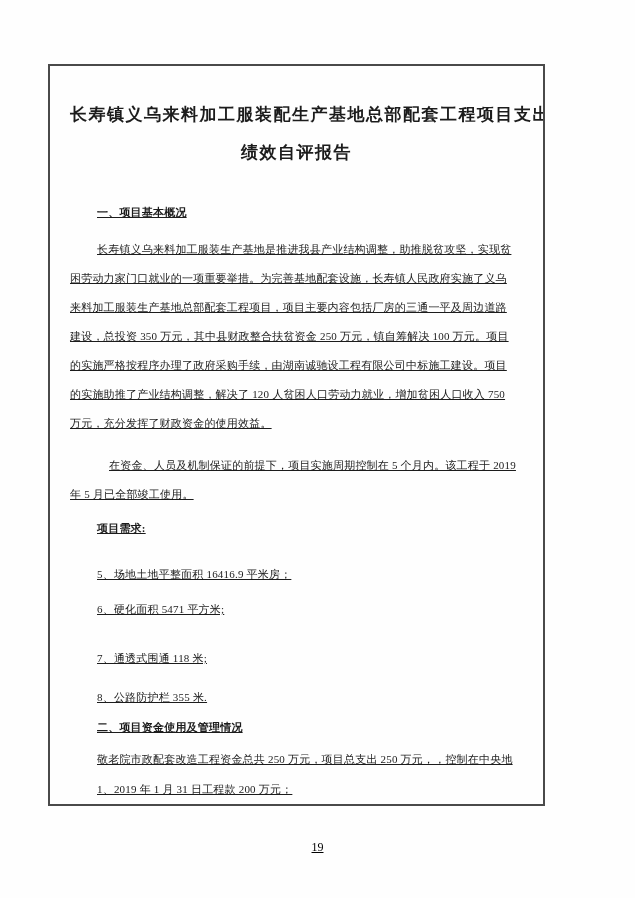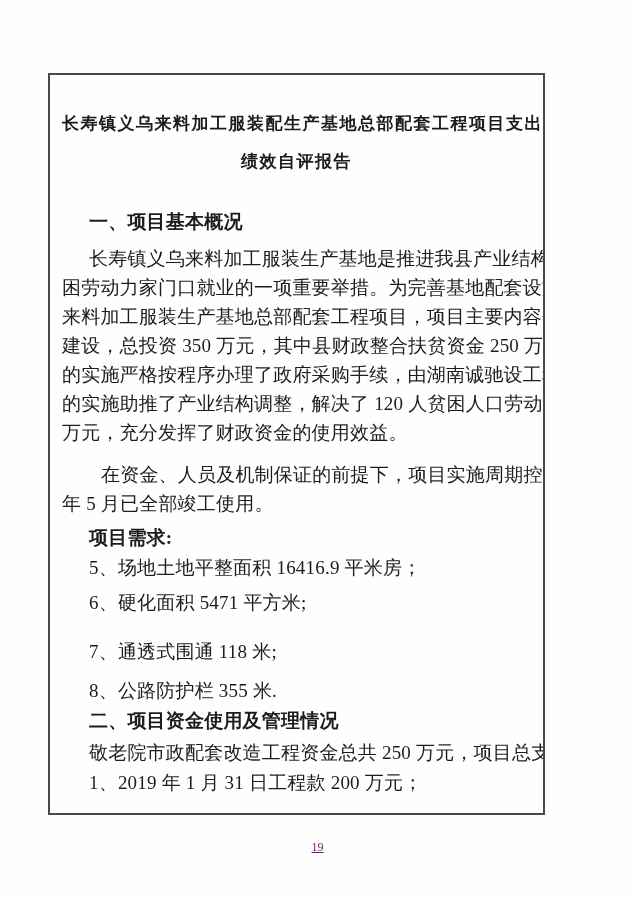--- a/index.html
+++ b/index.html
@@ -6,41 +6,41 @@
   body{
     width:635px;height:898px;
     background:#ffffff;
     position:relative;
     font-family:"Liberation Serif","DejaVu Serif",serif;
     color:#1c1c1c;
     overflow:hidden;
   }
   .page{position:absolute;inset:0;background:#fefefe;}
   .frame{
-    position:absolute;left:48px;top:73px;width:497px;height:742px;
+    position:absolute;left:48px;top:64px;width:497px;height:742px;
     box-sizing:border-box;
     border:2px solid #4a4a4a;
-    padding:0 12px;
+    padding:0 20px;
     overflow:hidden;
   }
   .title-block{margin-top:30px;text-align:center;}
   .tline{
     font-size:17px;font-weight:bold;line-height:38px;
     letter-spacing:1.5px;white-space:nowrap;
   }
   .line{
-    font-size:19px;line-height:29px;height:29px;
-    white-space:nowrap;letter-spacing:0.2px;
+    font-size:11px;line-height:29px;height:29px;
+    white-space:nowrap;letter-spacing:0.2px;text-decoration:underline;
   }
   .bold{font-weight:bold;}
   .ind1{padding-left:27px;}
   .ind2{padding-left:39px;}
   .pageno{
     position:absolute;left:0;right:0;top:840px;
-    text-align:center;font-size:12px;color:#701a75;text-decoration:underline;
+    text-align:center;font-size:12px;color:#000000;text-decoration:underline;
   }
 </style>
 </head>
 <body>
 
 <div class="page">
   <div class="frame">
 
     <div class="title-block">
       <div class="tline">长寿镇义乌来料加工服装配生产基地总部配套工程项目支出</div>
@@ -55,21 +55,21 @@
     <div class="line">建设，总投资 350 万元，其中县财政整合扶贫资金 250 万元，镇自筹解决 100 万元。项目</div>
     <div class="line">的实施严格按程序办理了政府采购手续，由湖南诚驰设工程有限公司中标施工建设。项目</div>
     <div class="line">的实施助推了产业结构调整，解决了 120 人贫困人口劳动力就业，增加贫困人口收入 750</div>
     <div class="line">万元，充分发挥了财政资金的使用效益。</div>
 
     <div class="line ind2" style="margin-top:13px">在资金、人员及机制保证的前提下，项目实施周期控制在 5 个月内。该工程于 2019</div>
     <div class="line">年 5 月已全部竣工使用。</div>
 
     <div class="line bold ind1" style="margin-top:5px">项目需求:</div>
 
-    <div class="line ind1" style="margin-top:1px">5、场地土地平整面积 16416.9 平米房；</div>
+    <div class="line ind1" style="margin-top:17px">5、场地土地平整面积 16416.9 平米房；</div>
     <div class="line ind1" style="margin-top:6px">6、硬化面积 5471 平方米;</div>
     <div class="line ind1" style="margin-top:20px">7、通透式围通 118 米;</div>
     <div class="line ind1" style="margin-top:10px">8、公路防护栏 355 米.</div>
 
     <div class="line bold ind1" style="margin-top:1px">二、项目资金使用及管理情况</div>
 
     <div class="line ind1" style="margin-top:3px">敬老院市政配套改造工程资金总共 250 万元，项目总支出 250 万元，，控制在中央地</div>
 
     <div class="line ind1" style="margin-top:1px">1、2019 年 1 月 31 日工程款 200 万元；</div>
 

